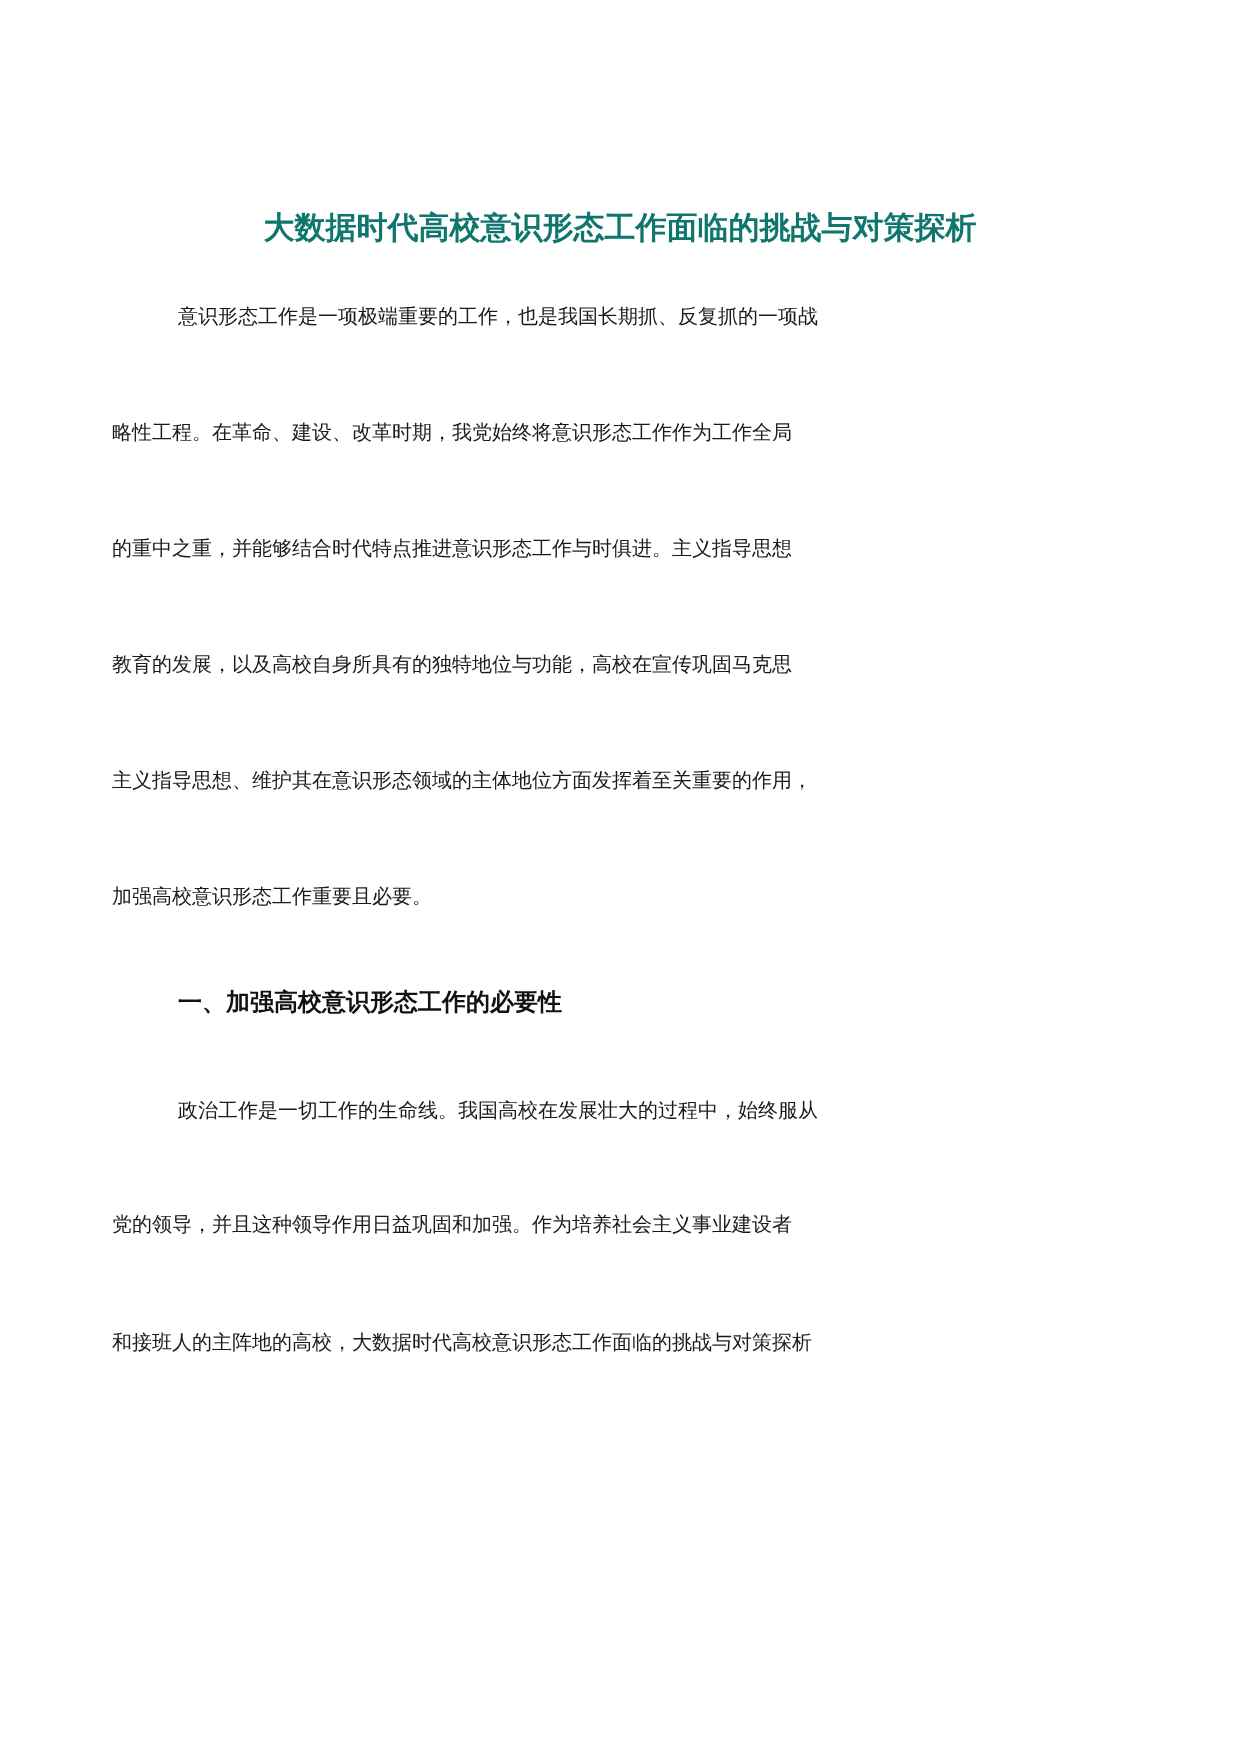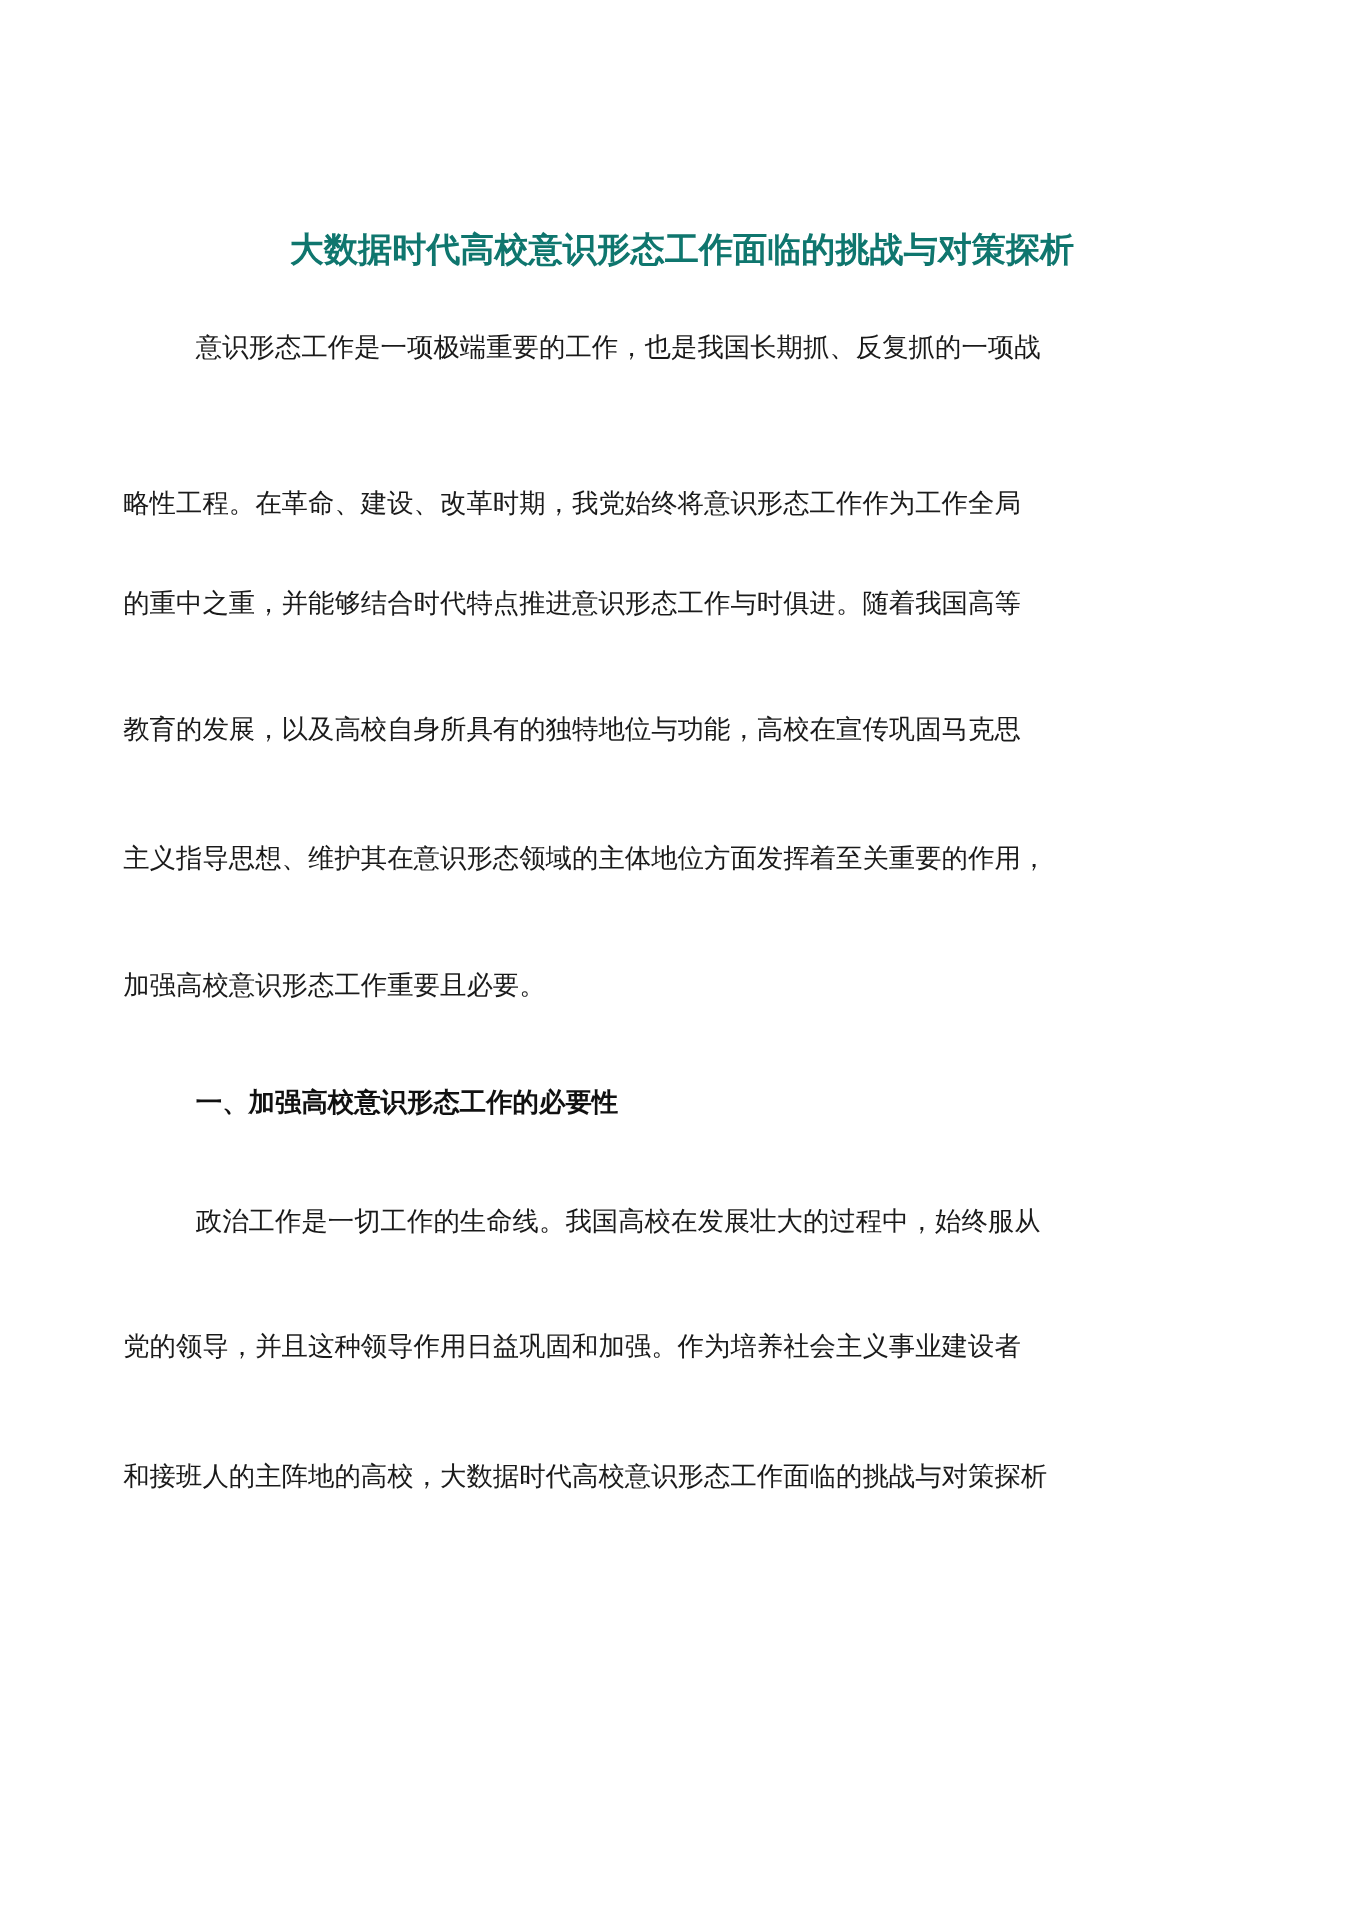--- a/index.html
+++ b/index.html
@@ -31,21 +31,21 @@
     font-size: 31px;
     font-weight: bold;
     color: #0f766e;
     letter-spacing: 0px;
     line-height: 50px;
     margin: 0;
   }
   .line {
     position: absolute;
     left: 112px;
-    font-size: 24px;
+    font-size: 20px;
     line-height: 40px;
     white-space: nowrap;
     color: #1a1a1a;
     margin: 0;
   }
   .line.indent { left: 178px; }
   .heading {
     position: absolute;
     left: 178px;
     font-size: 24px;
@@ -58,22 +58,22 @@
 </style>
 </head>
 <body>
 
 <div class="page">
 
   <h1 class="title">大数据时代高校意识形态工作面临的挑战与对策探析</h1>
 
   <div>
     <p class="line indent" style="top:296px;">意识形态工作是一项极端重要的工作，也是我国长期抓、反复抓的一项战</p>
-    <p class="line" style="top:412px;margin-top:25px;">略性工程。在革命、建设、改革时期，我党始终将意识形态工作作为工作全局</p>
-    <p class="line" style="top:528px;">的重中之重，并能够结合时代特点推进意识形态工作与时俱进。随着我国高等</p>
+    <p class="line" style="top:412px;">略性工程。在革命、建设、改革时期，我党始终将意识形态工作作为工作全局</p>
+    <p class="line" style="top:528px;">的重中之重，并能够结合时代特点推进意识形态工作与时俱进。主义指导思想</p>
     <p class="line" style="top:644px;font-family:Liberation Serif, serif;">教育的发展，以及高校自身所具有的独特地位与功能，高校在宣传巩固马克思</p>
     <p class="line" style="top:760px;text-align:right;">主义指导思想、维护其在意识形态领域的主体地位方面发挥着至关重要的作用，</p>
     <p class="line" style="top:876px;">加强高校意识形态工作重要且必要。</p>
   </div>
 
   <h2 class="heading" style="top:982px;">一、加强高校意识形态工作的必要性</h2>
 
   <div>
     <p class="line indent" style="top:1090px;">政治工作是一切工作的生命线。我国高校在发展壮大的过程中，始终服从</p>
     <p class="line" style="top:1204px;">党的领导，并且这种领导作用日益巩固和加强。作为培养社会主义事业建设者</p>

